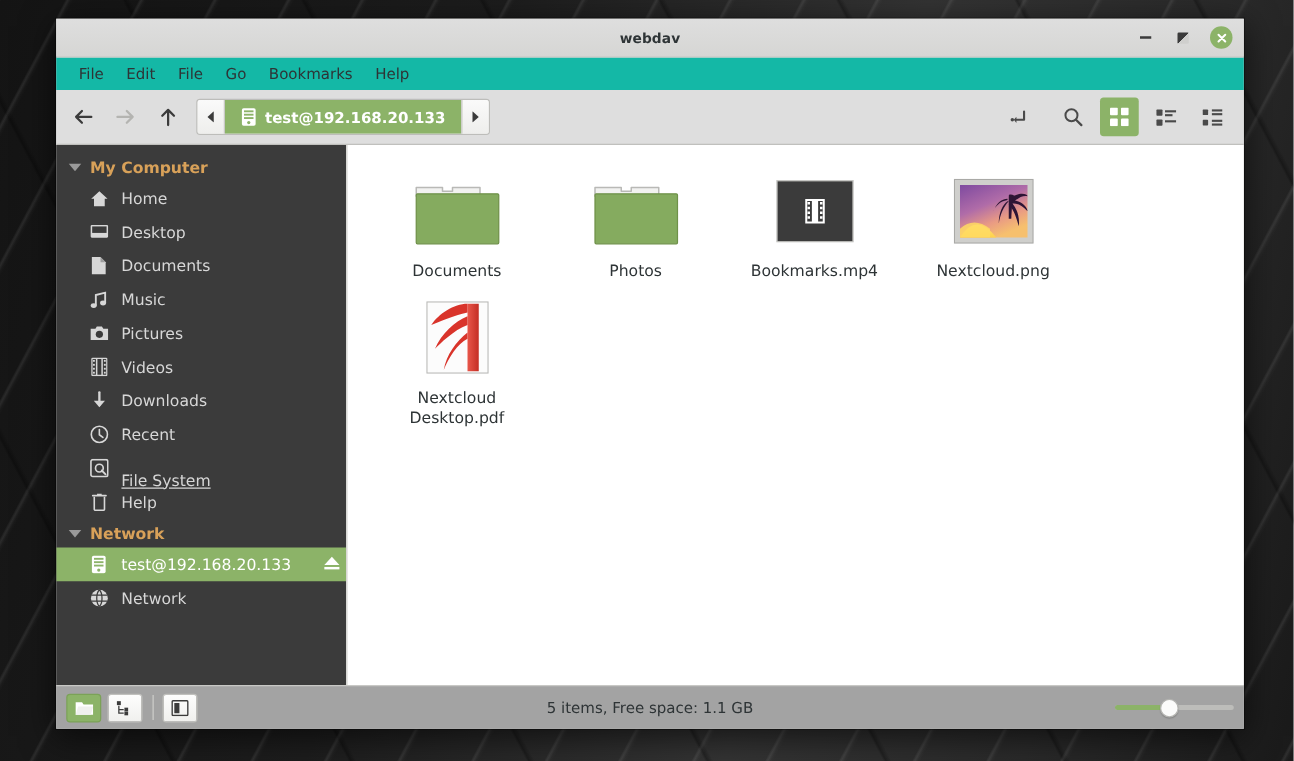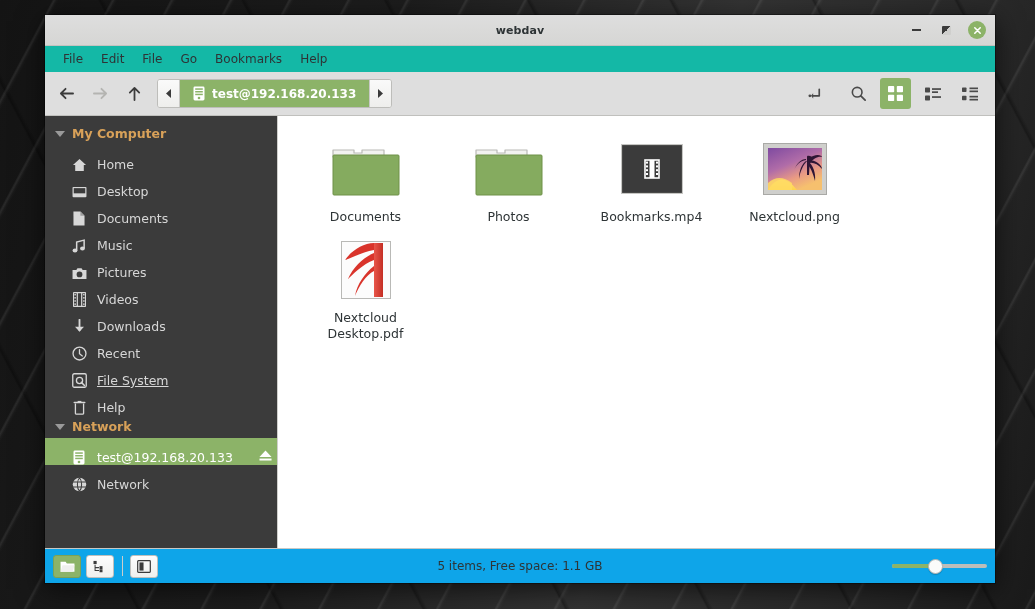--- a/index.html
+++ b/index.html
@@ -203,21 +203,21 @@
     color: #d8a159;
     cursor: default;
   }
   .side-group .tri {
     width: 0; height: 0;
     border-left: 5px solid transparent;
     border-right: 5px solid transparent;
     border-top: 6px solid #9a9a9a;
   }
   .side-item {
-    display: flex; align-items: flex-end;
+    display: flex; align-items: center;
     gap: 10px;
     height: 27px;
     padding-left: 26px;
     padding-right: 4px;
     font-size: 12.5px;
     color: #d7d7d7;
     cursor: default;
   }
   .side-item .ic { width: 16px; display:flex; align-items:center; justify-content:center; flex:none; }
   .side-item.selected { background: #8cb368; color: #ffffff; }
@@ -259,21 +259,21 @@
     color: #2e3436;
     text-align: center;
     line-height: 16px;
     max-width: 132px;
     word-wrap: break-word;
   }
 
   
   .statusbar {
     height: 35px;
-    background: #0ea5e9;
+    background: #a3a3a3;
     border-top: 1px solid #c8c8c5;
     display: flex;
     align-items: center;
     padding: 0 8px;
     flex: none;
     position: relative;
   }
   .sb-btn {
     width: 28px; height: 23px;
     border: 1px solid #c0c0bd;

